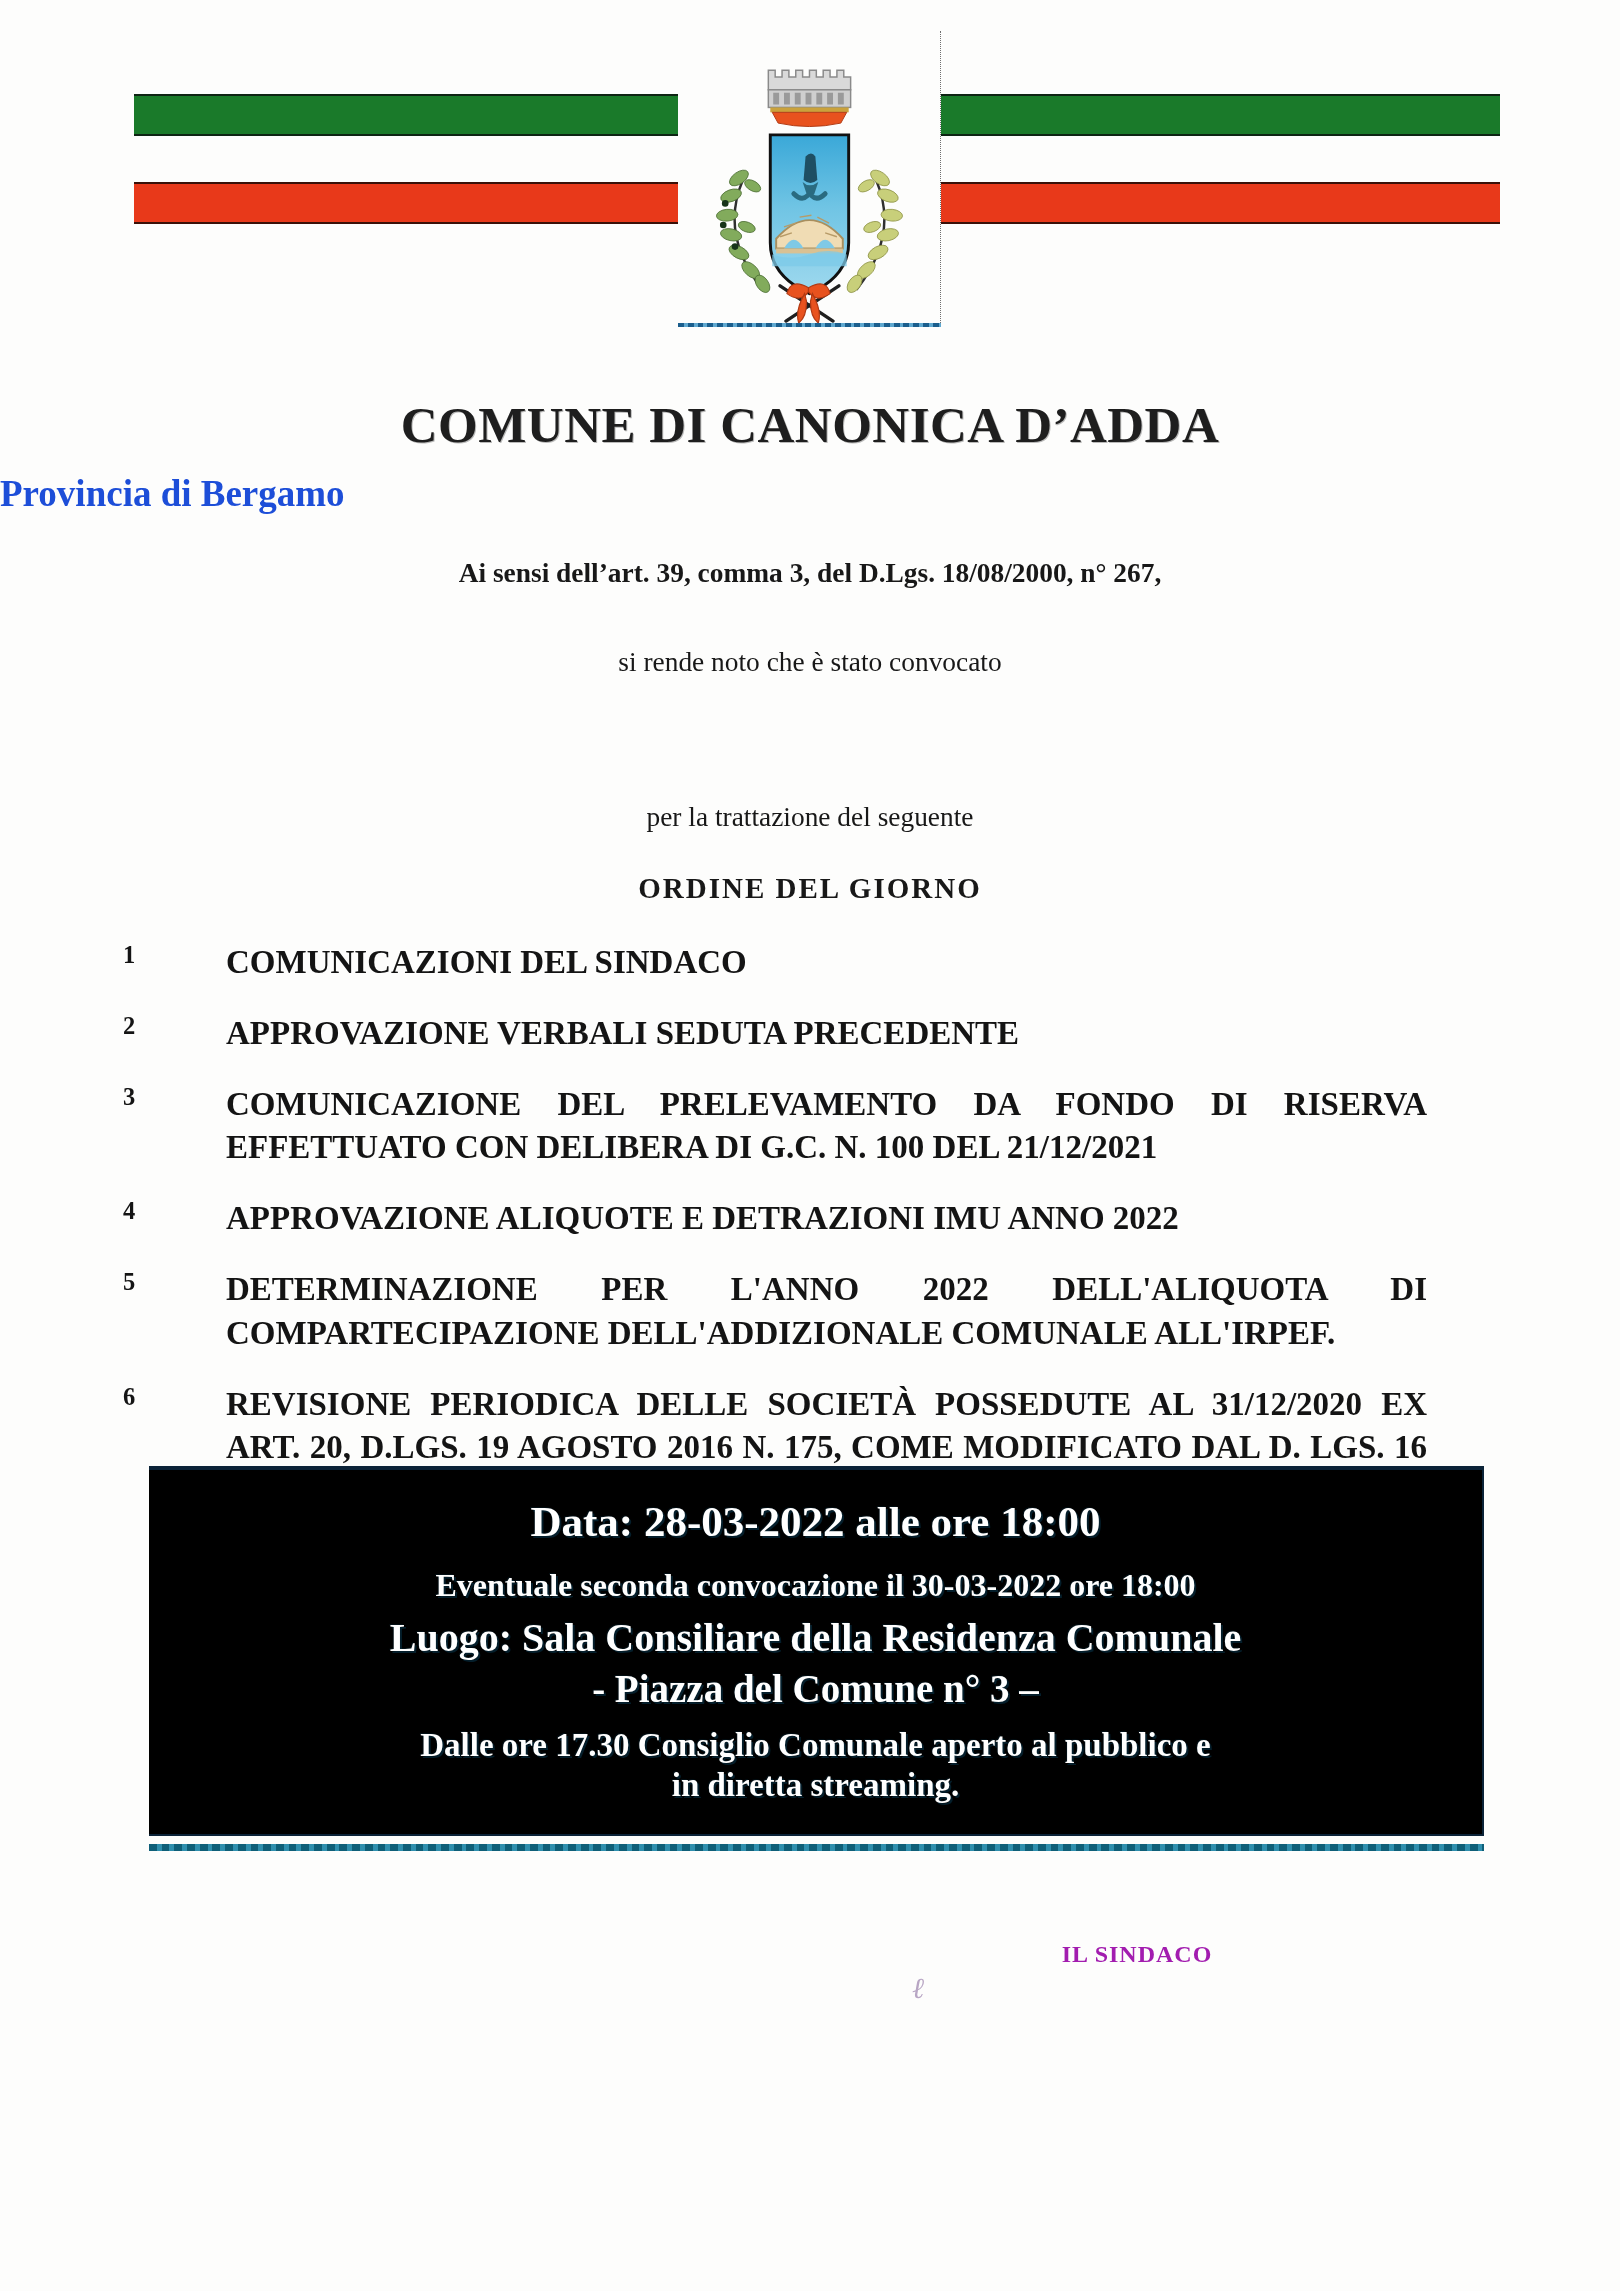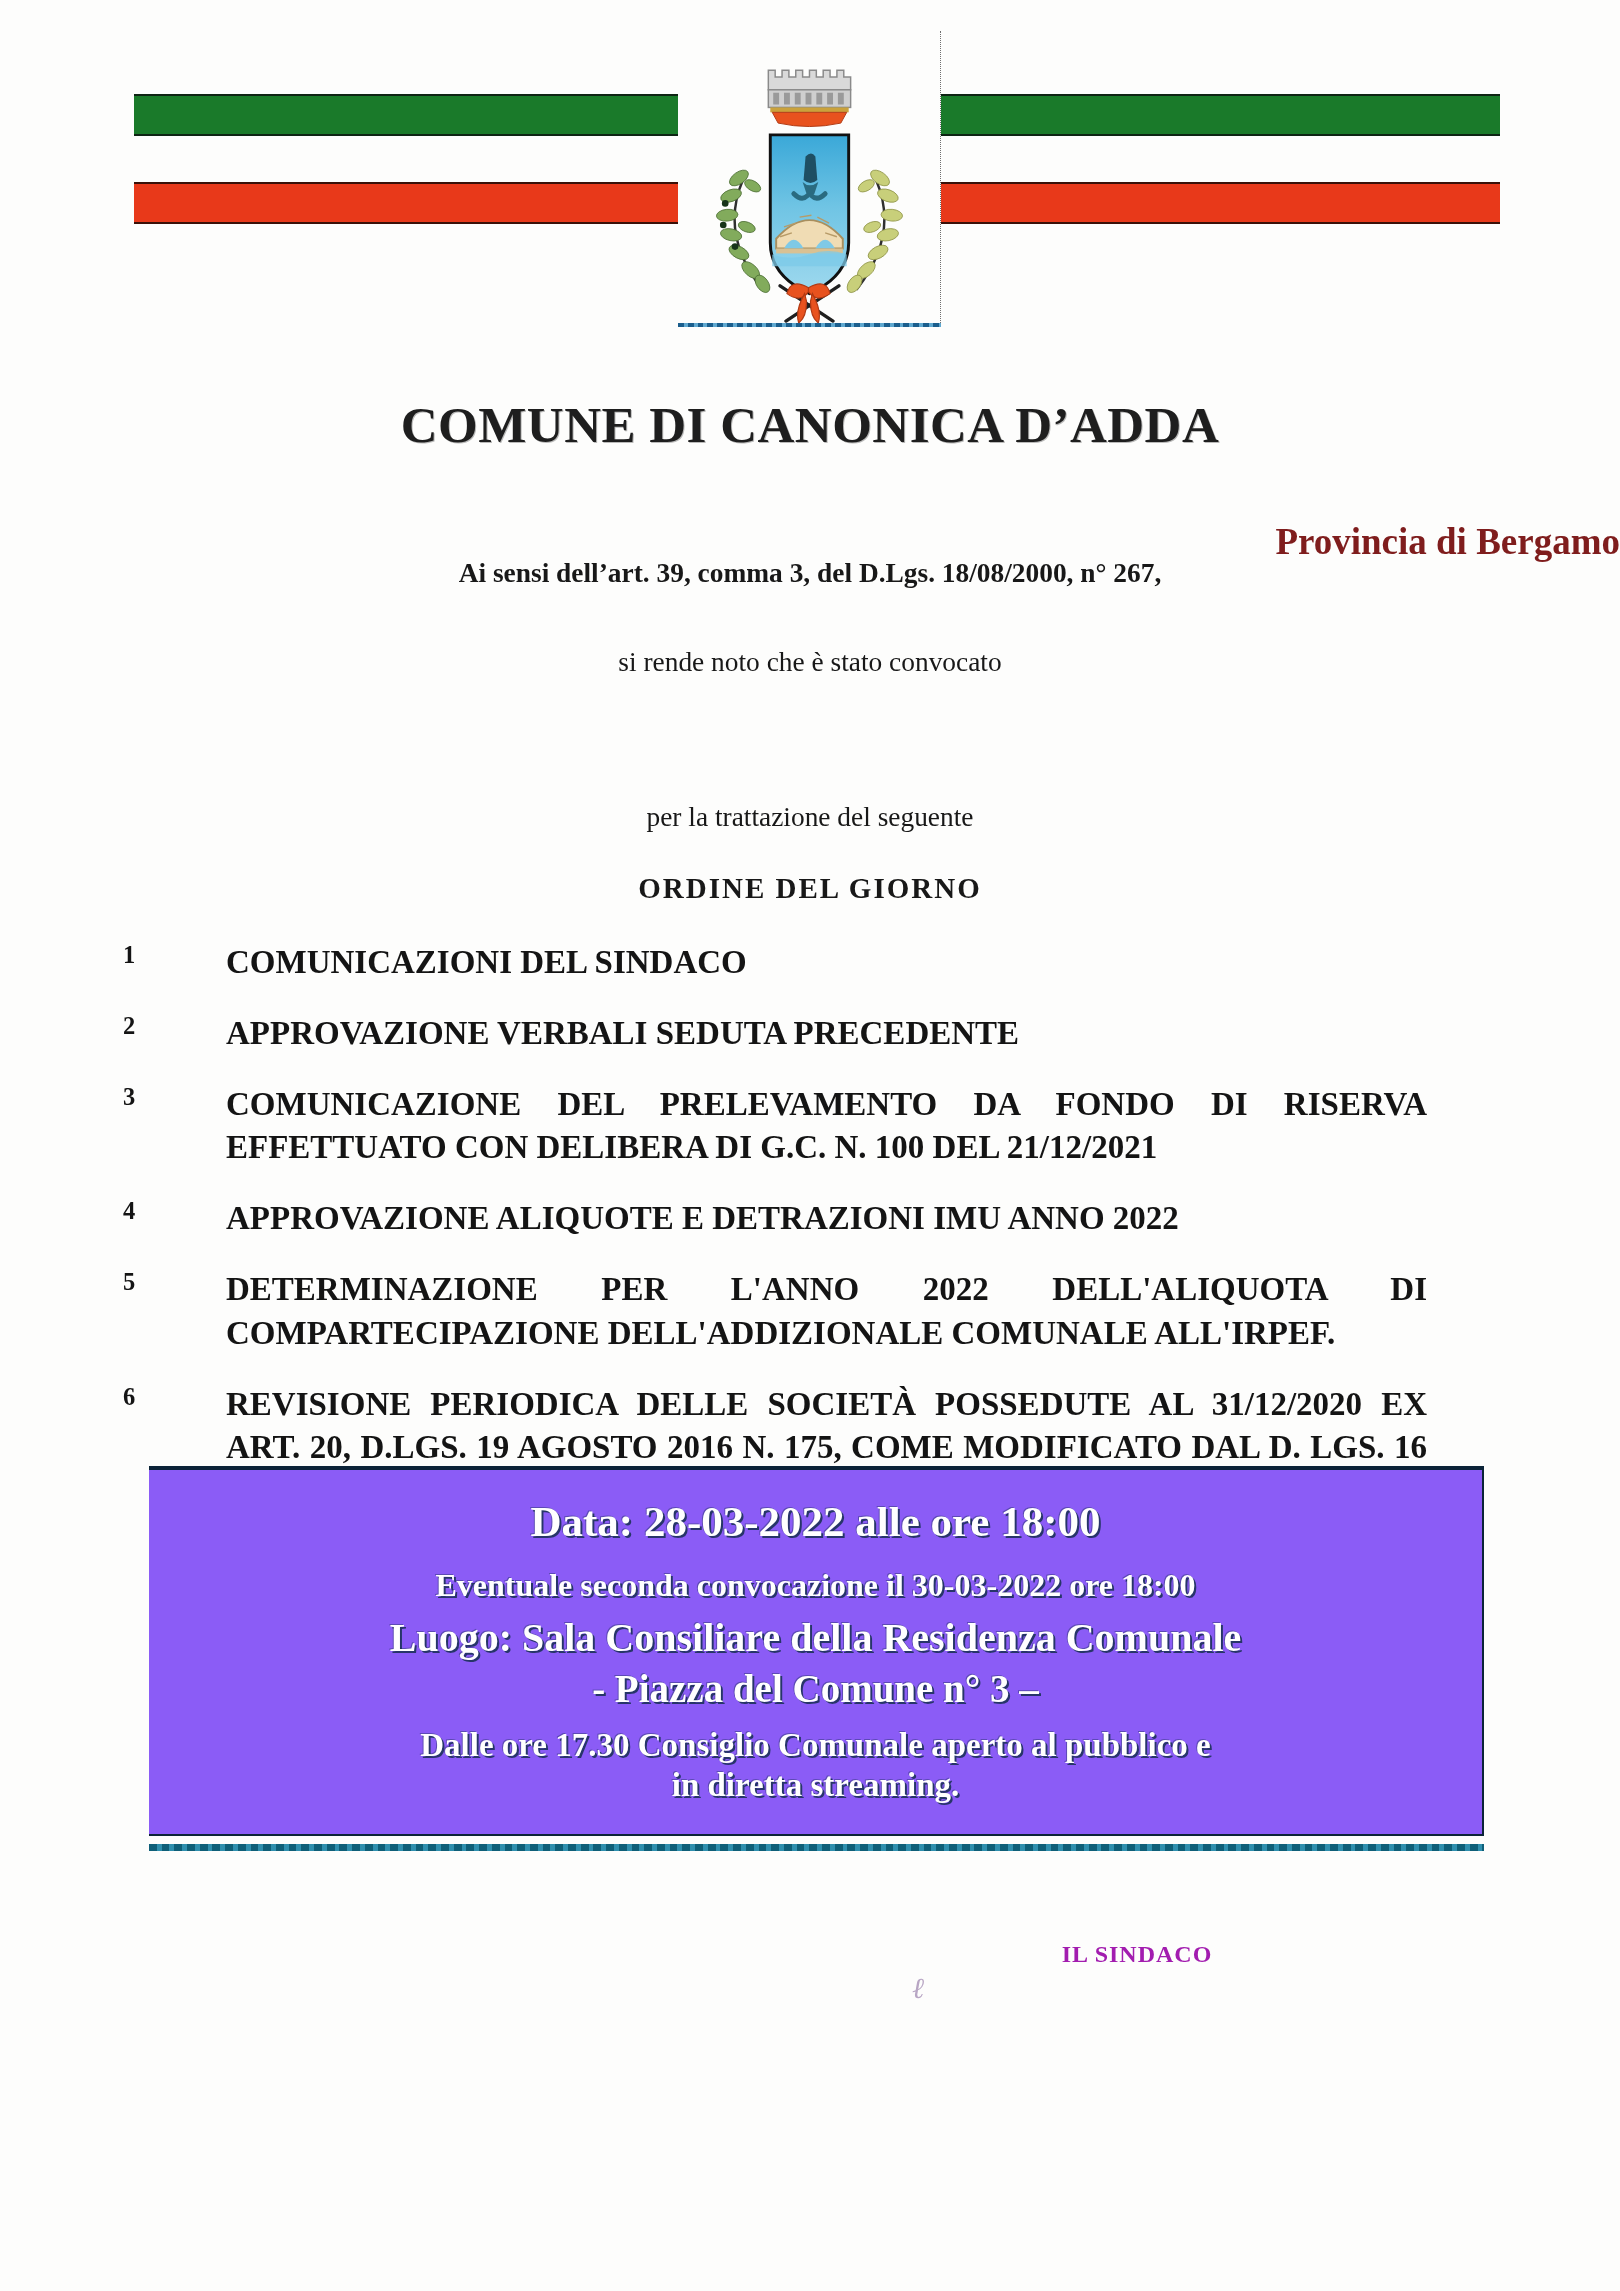--- a/index.html
+++ b/index.html
@@ -86,25 +86,24 @@
     font-size: 51px;
     font-weight: bold;
     letter-spacing: 0.5px;
     color: #1e1e1e;
     text-shadow: 1px 1px 0 rgba(60,60,60,.35);
   }
   .title-sub {
     position: absolute;
     left: 0; top: 472px;
     width: 1620px;
-    text-align: right;
+    text-align: left;
     font-size: 37px;
     font-weight: bold;
-    color: #7f1d1d;
-    margin-top: 48px;
+    color: #1d4ed8;
   }
 
   .para {
     position: absolute;
     left: 0;
     width: 1620px;
     text-align: center;
     font-size: 27.4px;
     color: #181818;
   }
@@ -145,21 +144,21 @@
   .agenda-text.nojust { text-align: left; }
 
   
   .info-wrap {
     position: absolute;
     left: 149px;
     top: 1466px;
     width: 1335px;
   }
   .info-box {
-    background: #8b5cf6;
+    background: #000000;
     border-top: 4.9px solid #0b2338;
     border-bottom: 2.9px solid #0b2338;
     border-right: 2.9px solid #0b2338;
     padding: 25.5px 25.5px 29px 25.5px;
     box-sizing: border-box;
     text-align: center;
     color: #ffffff;
   }
   .info-line {
     color: #ffffff;

